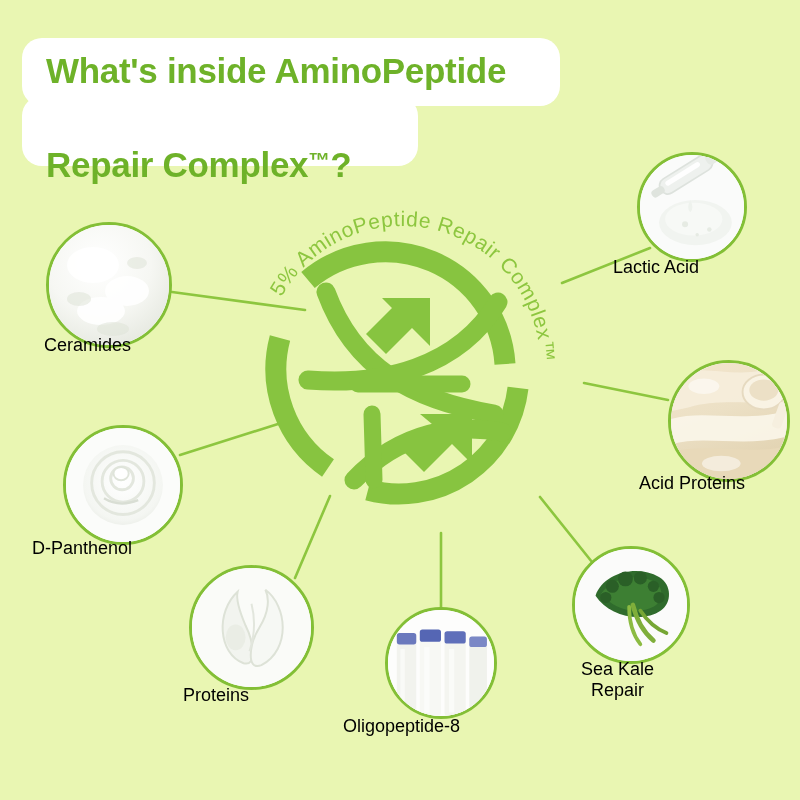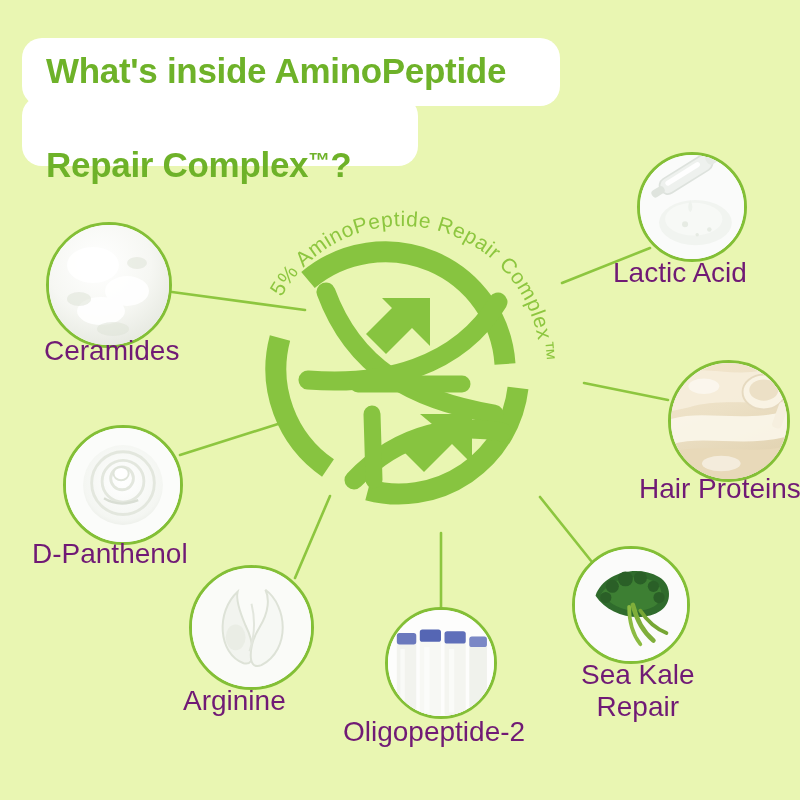--- a/index.html
+++ b/index.html
@@ -37,21 +37,21 @@
   
   .node{position:absolute;}
   .bubble{
     position:absolute;border-radius:50%;
     border:3px solid #83bf36;
     background:#ffffff;overflow:hidden;
     box-sizing:border-box;
   }
   .bubble svg{display:block;width:100%;height:100%;}
   .node-label{
-    position:absolute;color:#701a75;font-size:28px;
+    position:absolute;color:#000000;font-size:18px;
     white-space:pre;line-height:1.14;
   }
 
   
   #n-arginine  .bubble{left:46px; top:222px; width:126px;height:126px;}
   #n-arginine  .node-label{left:44px; top:335px;}
 
   #n-panthenol .bubble{left:63px; top:425px; width:120px;height:120px;}
   #n-panthenol .node-label{left:32px; top:538px;text-align:center;}
 
@@ -185,21 +185,21 @@
   <div class="node" id="n-ceramides">
     <div class="bubble">
       <svg viewBox="0 0 120 120" xmlns="http://www.w3.org/2000/svg">
         <rect width="120" height="120" fill="#fafbf8"></rect>
         <path d="M46 24 C 24 44, 26 86, 52 96 C 66 100, 62 74, 54 58 C 48 44, 44 32, 46 24 Z" fill="#f2f4ef" stroke="#dde2d7" stroke-width="2"></path>
         <path d="M74 22 C 96 38, 100 82, 70 98 C 54 104, 58 76, 68 60 C 78 44, 78 30, 74 22 Z" fill="#f6f8f4" stroke="#dde2d7" stroke-width="2"></path>
         <ellipse cx="44" cy="70" rx="10" ry="13" fill="#e7ebe2" opacity=".8"></ellipse>
         <path d="M60 36 q6 24 -2 48" fill="none" stroke="#e2e6dd" stroke-width="2"></path>
       </svg>
     </div>
-    <div class="node-label">Arginine</div>
+    <div class="node-label">Proteins</div>
   </div>
 
   <div class="node" id="n-oligo">
     <div class="bubble">
       <svg viewBox="0 0 120 120" xmlns="http://www.w3.org/2000/svg">
         <rect width="120" height="120" fill="#fdfdfc"></rect>
         <g>
           <rect x="10" y="26" width="22" height="94" rx="4" fill="#f2f3ee"></rect>
           <rect x="10" y="26" width="22" height="13" rx="3" fill="#6b79bd"></rect>
           <rect x="36" y="22" width="24" height="98" rx="4" fill="#f7f8f4"></rect>
@@ -209,21 +209,21 @@
           <rect x="92" y="30" width="20" height="90" rx="4" fill="#f0f2ec"></rect>
           <rect x="92" y="30" width="20" height="12" rx="3" fill="#7b88c6"></rect>
         </g>
         <g fill="#ffffff" opacity=".55">
           <rect x="14" y="44" width="5" height="70"></rect>
           <rect x="41" y="42" width="6" height="74"></rect>
           <rect x="69" y="44" width="6" height="72"></rect>
         </g>
       </svg>
     </div>
-    <div class="node-label">Oligopeptide-2</div>
+    <div class="node-label">Oligopeptide-8</div>
   </div>
 
   <div class="node" id="n-seakale">
     <div class="bubble">
       <svg viewBox="0 0 120 120" xmlns="http://www.w3.org/2000/svg">
         <rect width="120" height="120" fill="#fbfbfa"></rect>
         <path d="M22 50 C 30 26, 66 16, 90 30 C 104 38, 104 58, 92 66 C 72 80, 36 72, 22 50 Z" fill="#2f6b2c"></path>
         <path d="M28 48 C 38 32, 68 24, 86 36 C 96 43, 94 56, 84 62 C 66 72, 40 64, 28 48 Z" fill="#3d7f33"></path>
         <g fill="#2a5f27">
           <circle cx="40" cy="40" r="7"></circle>
@@ -260,21 +260,21 @@
           <ellipse cx="96" cy="30" rx="22" ry="18" fill="#f9f3e4" stroke="#e6dac0" stroke-width="2"></ellipse>
           <ellipse cx="96" cy="28" rx="15" ry="11" fill="#ece0c6"></ellipse>
           <rect x="108" y="40" width="10" height="28" rx="4" fill="#f6efdf" transform="rotate(20 113 54)"></rect>
         </g>
         <g fill="#ffffff" opacity=".5">
           <ellipse cx="34" cy="24" rx="16" ry="8"></ellipse>
           <ellipse cx="52" cy="104" rx="20" ry="8"></ellipse>
         </g>
       </svg>
     </div>
-    <div class="node-label">Hair Proteins</div>
+    <div class="node-label">Acid Proteins</div>
   </div>
 
   <div class="node" id="n-lactic">
     <div class="bubble">
       <svg viewBox="0 0 120 120" xmlns="http://www.w3.org/2000/svg">
         <rect width="120" height="120" fill="#fafbfa"></rect>
         <ellipse cx="64" cy="78" rx="42" ry="26" fill="#f1f4f0"></ellipse>
         <ellipse cx="62" cy="74" rx="33" ry="19" fill="#f7f9f6"></ellipse>
         <g transform="rotate(-32 58 34)">
           <rect x="26" y="12" width="68" height="19" rx="9" fill="#eef1ee" stroke="#dde2dd" stroke-width="2"></rect>

